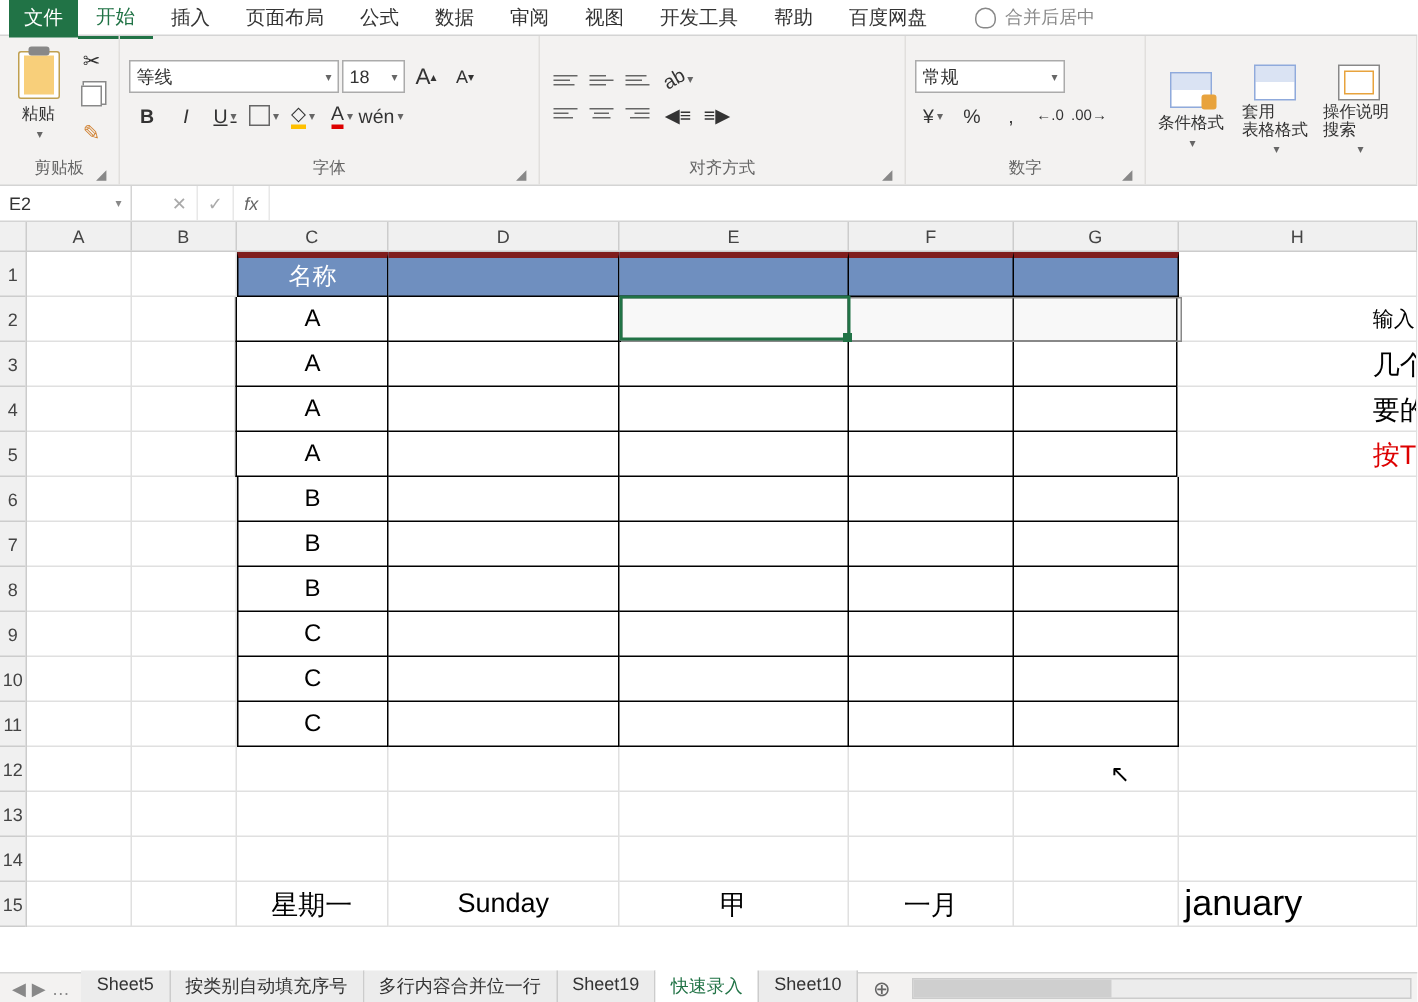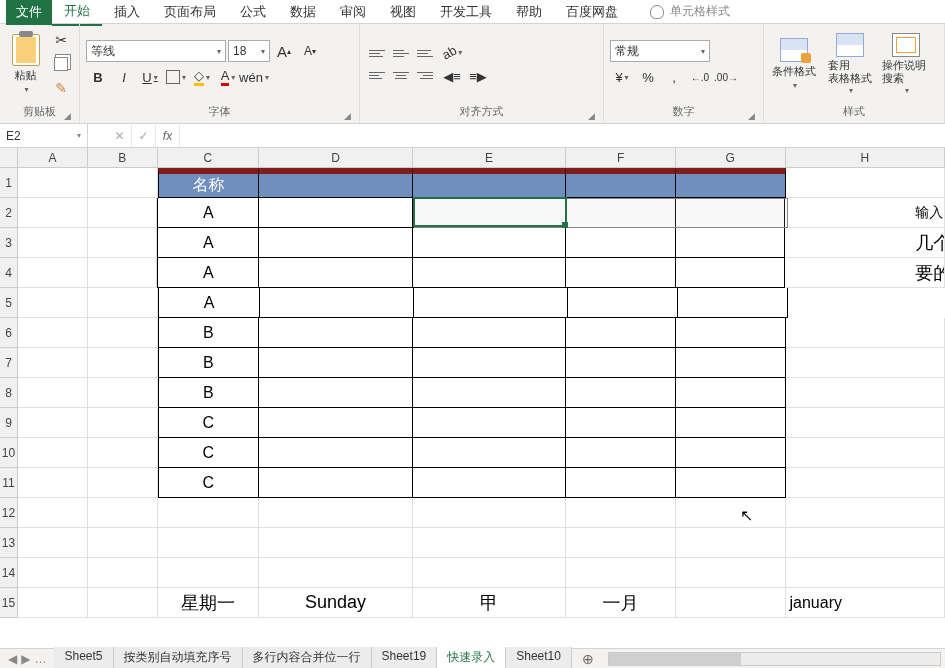--- a/index.html
+++ b/index.html
@@ -64,21 +64,21 @@
 .row-h { height: 30px; border-bottom: 1px solid #ccc; text-align: center; font-size: 12px; line-height: 30px; color: #444; }
 .cells { position: absolute; top: 20px; left: 18px; right: 0; bottom: 0; }
 .g-row { display: flex; height: 30px; }
 .g-cell { border-right: 1px solid #e0e0e0; border-bottom: 1px solid #e0e0e0; font-size: 16px; display: flex; align-items: center; justify-content: center; color: #000; overflow: hidden; white-space: nowrap; }
 .g-cell.leftjust { justify-content: flex-start; padding-left: 4px; }
 
 
 .tbl-header { background: #6f8fbf; color: #fff; }
 .tbl-border-r { border-right: 1px solid #000 !important; }
 .tbl-border-b { border-bottom: 1px solid #000 !important; }
-.tbl-border-t { border-top: 6px solid #7f1d1d; }
+.tbl-border-t { border-top: 4px solid #7f1d1d; }
 .tbl-border-l { border-left: 1px solid #000; }
 .red-text { color: #d00; }
 
 
 .active-cell-outline { position: absolute; border: 2px solid #217346; pointer-events: none; }
 .active-fill { position: absolute; width: 6px; height: 6px; background: #217346; right: -3px; bottom: -3px; }
 .selection-range { position: absolute; border: 1px solid #888; background: rgba(200,200,200,0.12); pointer-events: none; }
 
 .cursor-arrow { position: absolute; font-size: 16px; color: #000; pointer-events: none; }
 
@@ -102,21 +102,21 @@
   <div class="ribbon-tab">页面布局</div>
   <div class="ribbon-tab">公式</div>
   <div class="ribbon-tab">数据</div>
   <div class="ribbon-tab">审阅</div>
   <div class="ribbon-tab">视图</div>
   <div class="ribbon-tab">开发工具</div>
   <div class="ribbon-tab">帮助</div>
   <div class="ribbon-tab">百度网盘</div>
   <div class="ribbon-search">
     <span class="bulb-icon"></span>
-    <span>单元格样式</span>
+    <span>合并后居中</span>
   </div>
 </div>
 
 <div class="ribbon-body">
 
   <div class="ribbon-group" style="width:80px">
     <div class="ribbon-group-content">
       <div class="big-btn dd-arrow">
         <div class="paste-icon"></div>
         <span>粘贴</span>
@@ -251,21 +251,20 @@
       <div class="style-btn dd-arrow">
         <div class="style-ico"></div>
         <span style="white-space:pre-line;line-height:1.1">套用
 表格格式</span>
       </div>
       <div class="style-btn dd-arrow">
         <div class="cell-ico"></div>
         <span style="white-space:pre-line;line-height:1.1">操作说明搜索</span>
       </div>
     </div>
-    <div class="ribbon-group-label">样式</div>
   </div>
 </div>
 
 <div class="formula-bar">
   <div class="name-box">
       <span>E2</span>
       <span style="font-size:8px;color:#888">▾</span>
     </div>
   <div style="width:20px"></div>
   <div class="fb-btn">✕</div>
@@ -345,20 +344,21 @@
         <div class="g-cell leftjust" style="width: 160px; padding-left: 130px; font-size: 18px;">要的</div>
       </div>
       <div class="g-row">
         <div class="g-cell" style="width: 70px;"></div>
         <div class="g-cell" style="width: 70px;"></div>
         <div class="g-cell tbl-border-r tbl-border-b tbl-border-l" style="width: 102px;">A</div>
         <div class="g-cell tbl-border-r tbl-border-b" style="width: 154px;"></div>
         <div class="g-cell tbl-border-r tbl-border-b" style="width: 154px;"></div>
         <div class="g-cell tbl-border-r tbl-border-b" style="width: 110px;"></div>
         <div class="g-cell tbl-border-r tbl-border-b" style="width: 110px;"></div>
+        <div class="g-cell leftjust red-text" style="width: 160px; padding-left: 130px; font-size: 18px;">按T</div>
       </div>
       <div class="g-row">
         <div class="g-cell" style="width: 70px;"></div>
         <div class="g-cell" style="width: 70px;"></div>
         <div class="g-cell tbl-border-r tbl-border-b tbl-border-l" style="width: 102px;">B</div>
         <div class="g-cell tbl-border-r tbl-border-b" style="width: 154px;"></div>
         <div class="g-cell tbl-border-r tbl-border-b" style="width: 154px;"></div>
         <div class="g-cell tbl-border-r tbl-border-b" style="width: 110px;"></div>
         <div class="g-cell tbl-border-r tbl-border-b" style="width: 110px;"></div>
         <div class="g-cell" style="width: 160px;"></div>
@@ -444,21 +444,21 @@
         <div class="g-cell" style="width: 160px;"></div>
       </div>
       <div class="g-row">
         <div class="g-cell" style="width: 70px; font-size: 18px;"></div>
         <div class="g-cell" style="width: 70px; font-size: 18px;"></div>
         <div class="g-cell" style="width: 102px; font-size: 18px; text-align: center;">星期一</div>
         <div class="g-cell" style="width: 154px; font-size: 18px;">Sunday</div>
         <div class="g-cell" style="width: 154px; font-size: 18px;">甲</div>
         <div class="g-cell" style="width: 110px; font-size: 18px;">一月</div>
         <div class="g-cell" style="width: 110px; font-size: 18px;"></div>
-        <div class="g-cell leftjust" style="width: 160px; font-size: 16px;">january</div>
+        <div class="g-cell leftjust" style="width: 160px; font-size: 24px;">january</div>
       </div>
       <div class="selection-range" style="left: 396px; top: 30px; width: 374px; height: 30px;"></div>
       <div class="active-cell-outline" style="left: 395px; top: 29px; width: 154px; height: 30px;">
         <div class="active-fill"></div>
       </div>
     </div>
   <div class="cursor-arrow" style="top:358px;left:740px">↖</div>
 </div>
 
 <div class="sheet-bar">

